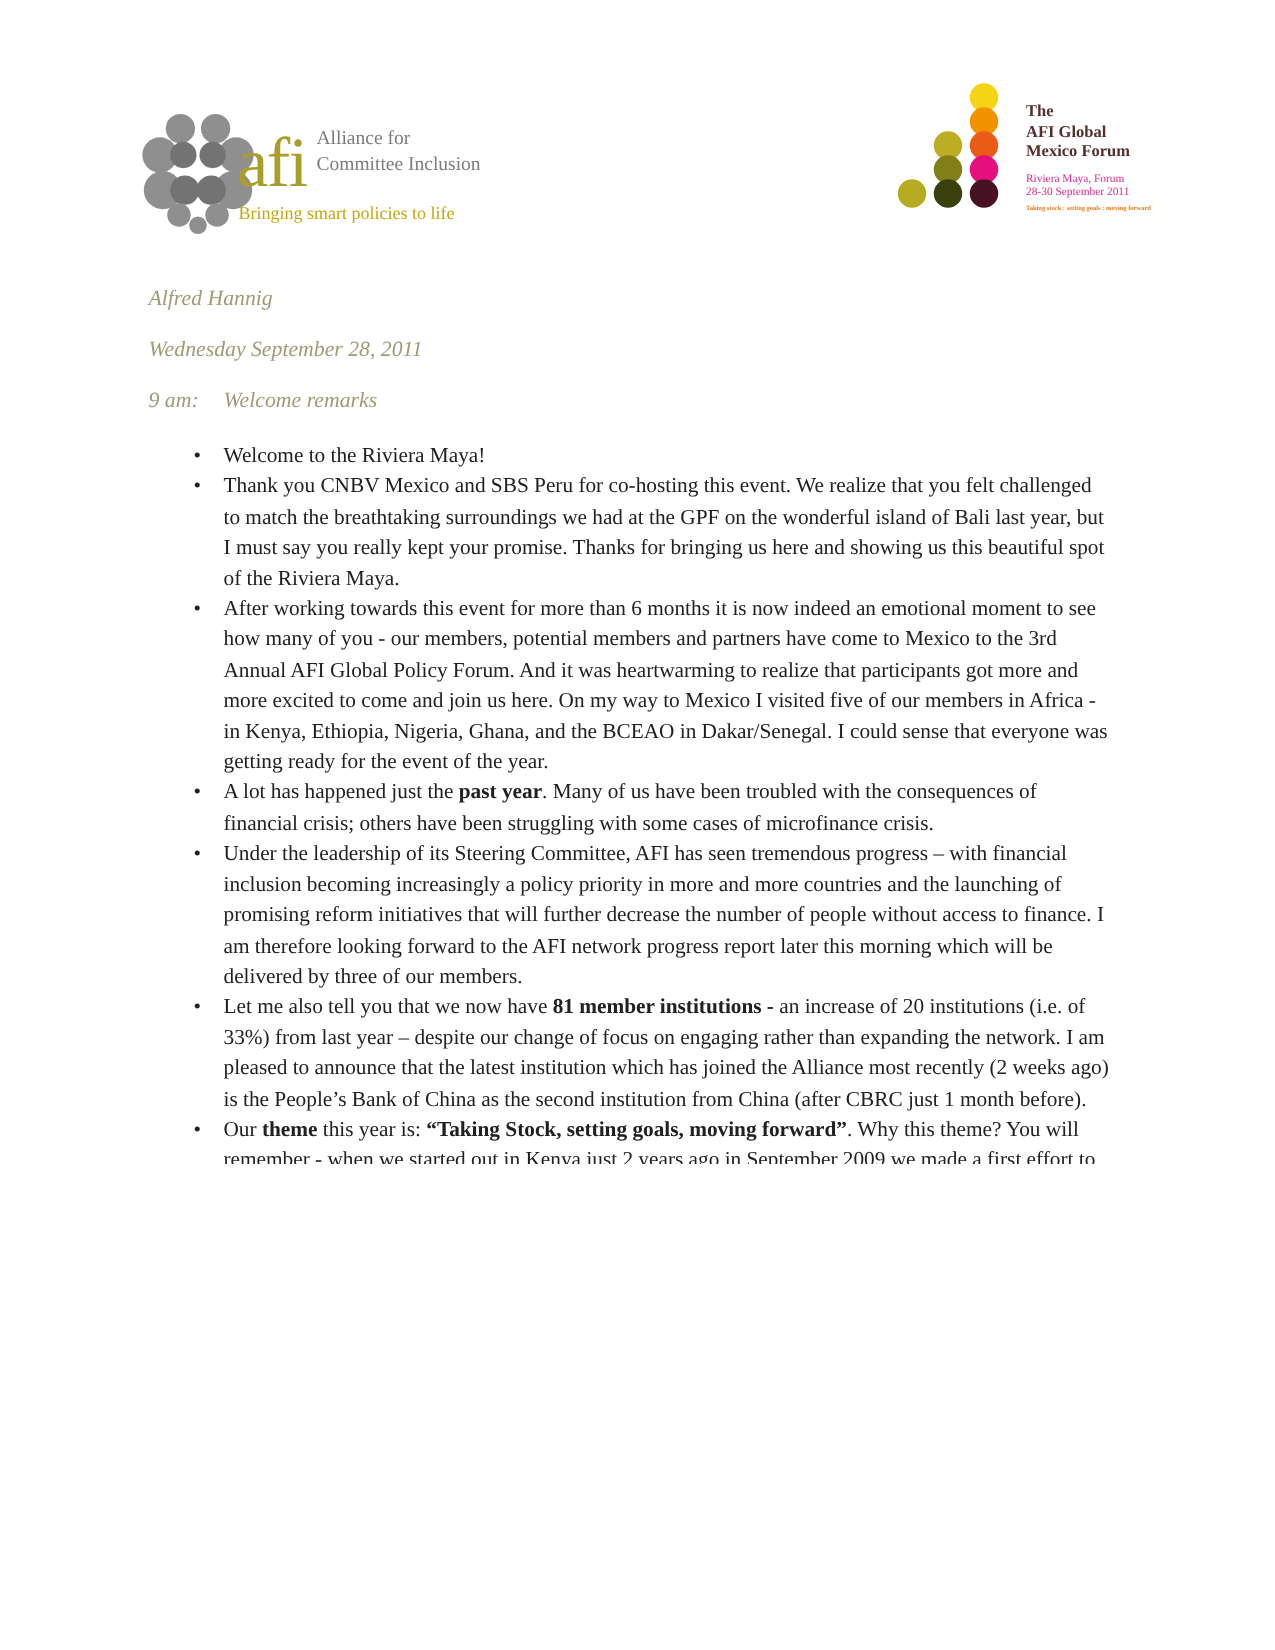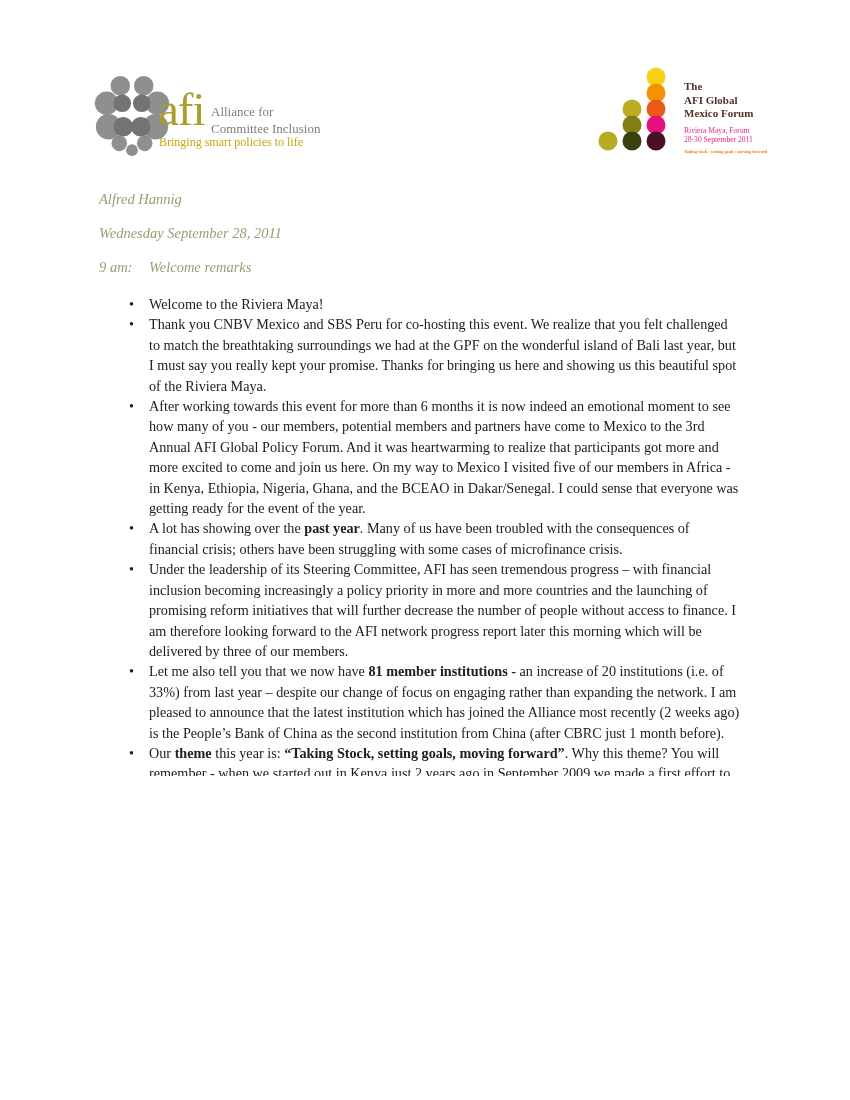--- a/index.html
+++ b/index.html
@@ -15,32 +15,32 @@
   .afi-logo{position:absolute;left:92px;top:74px;width:300px;height:84px;}
   .afi-blob{position:absolute;left:0;top:0;width:80px;height:84px;}
   .bg1{fill:var(--blob-gray);}
   .bg2{fill:var(--blob-gray-dark);}
   .afi-wordmark{
     position:absolute;left:66px;top:12px;
     font-size:47px;line-height:47px;letter-spacing:-1px;
     color:var(--afi-wordmark-gold);
   }
   .afi-name{
-    position:absolute;left:119px;top:30px;
+    position:absolute;left:119px;top:10px;
     font-size:13px;line-height:16.5px;
     color:var(--afi-name-gray);
   }
   .afi-tagline{
     position:absolute;left:67px;top:61px;
     font-size:12px;line-height:14px;
     color:var(--afi-tagline-gold);
   }
 
   
-  .gpf-logo{position:absolute;left:596px;top:64px;width:170px;height:92px;}
+  .gpf-logo{position:absolute;left:596px;top:52px;width:170px;height:92px;}
   .gpf-dots{position:absolute;left:0;top:0;width:80px;height:88px;}
   .gpf-text{position:absolute;left:88px;top:16px;width:82px;}
   .gpf-title{
     font-weight:700;font-size:11px;line-height:13.5px;
     color:var(--gpf-title-maroon);
   }
   .gpf-sub{
     margin-top:5px;
     font-size:7.6px;line-height:9.6px;
     color:var(--gpf-pink);
@@ -138,20 +138,20 @@
   <div class="doc-heading h-date">Wednesday September 28, 2011</div>
   <div class="doc-heading h-session">
     <span class="session-time">9 am:</span><span>Welcome remarks</span>
   </div>
 
   <div class="bullets">
     <ul>
         <li><span>Welcome to the Riviera Maya!</span></li>
         <li><span>Thank you CNBV Mexico and SBS Peru for co-hosting this event. We realize that you felt challenged to match the breathtaking surroundings we had at the GPF on the wonderful island of Bali last year, but I must say you really kept your promise. Thanks for bringing us here and showing us this beautiful spot of the Riviera Maya.</span></li>
         <li><span>After working towards this event for more than 6 months it is now indeed an emotional moment to see how many of you - our members, potential members and partners have come to Mexico to the 3rd Annual AFI Global Policy Forum. And it was heartwarming to realize that participants got more and more excited to come and join us here. On my way to Mexico I visited five of our members in Africa - in Kenya, Ethiopia, Nigeria, Ghana, and the BCEAO in Dakar/Senegal. I could sense that everyone was getting ready for the event of the year.</span></li>
-        <li><span>A lot has showing over the </span><span class="bold">past year</span><span>. Many of us have been troubled with the consequences of financial crisis; others have been struggling with some cases of microfinance crisis.</span></li>
+        <li><span>A lot has happened just the </span><span class="bold">past year</span><span>. Many of us have been troubled with the consequences of financial crisis; others have been struggling with some cases of microfinance crisis.</span></li>
         <li><span>Under the leadership of its Steering Committee, AFI has seen tremendous progress – with financial inclusion becoming increasingly a policy priority in more and more countries and the launching of promising reform initiatives that will further decrease the number of people without access to finance. I am therefore looking forward to the AFI network progress report later this morning which will be delivered by three of our members.</span></li>
         <li><span>Let me also tell you that we now have </span><span class="bold">81 member institutions -</span><span> an increase of 20 institutions (i.e. of 33%) from last year – despite our change of focus on engaging rather than expanding the network. I am pleased to announce that the latest institution which has joined the Alliance most recently (2 weeks ago) is the People’s Bank of China as the second institution from China (after CBRC just 1 month before).</span></li>
         <li><span>Our </span><span class="bold">theme</span><span> this year is: </span><span class="bold">“Taking Stock, setting goals, moving forward”</span><span>. Why this theme? You will remember - when we started out in Kenya just 2 years ago in September 2009 we made a first effort to “Bring smart policies to life” which has also become AFI’s major ambition and brand. Last year in Indonesia we were “Taking Financial Inclusion to the next level” by really invigorating and activating the network. When we left Bali we were setting the stage for the work of the network along the lines of four major themes that have guided us throughout the year: (i) leadership, (ii)</span></li>
       </ul>
   </div>
 
 </div>
 
 </body></html>

